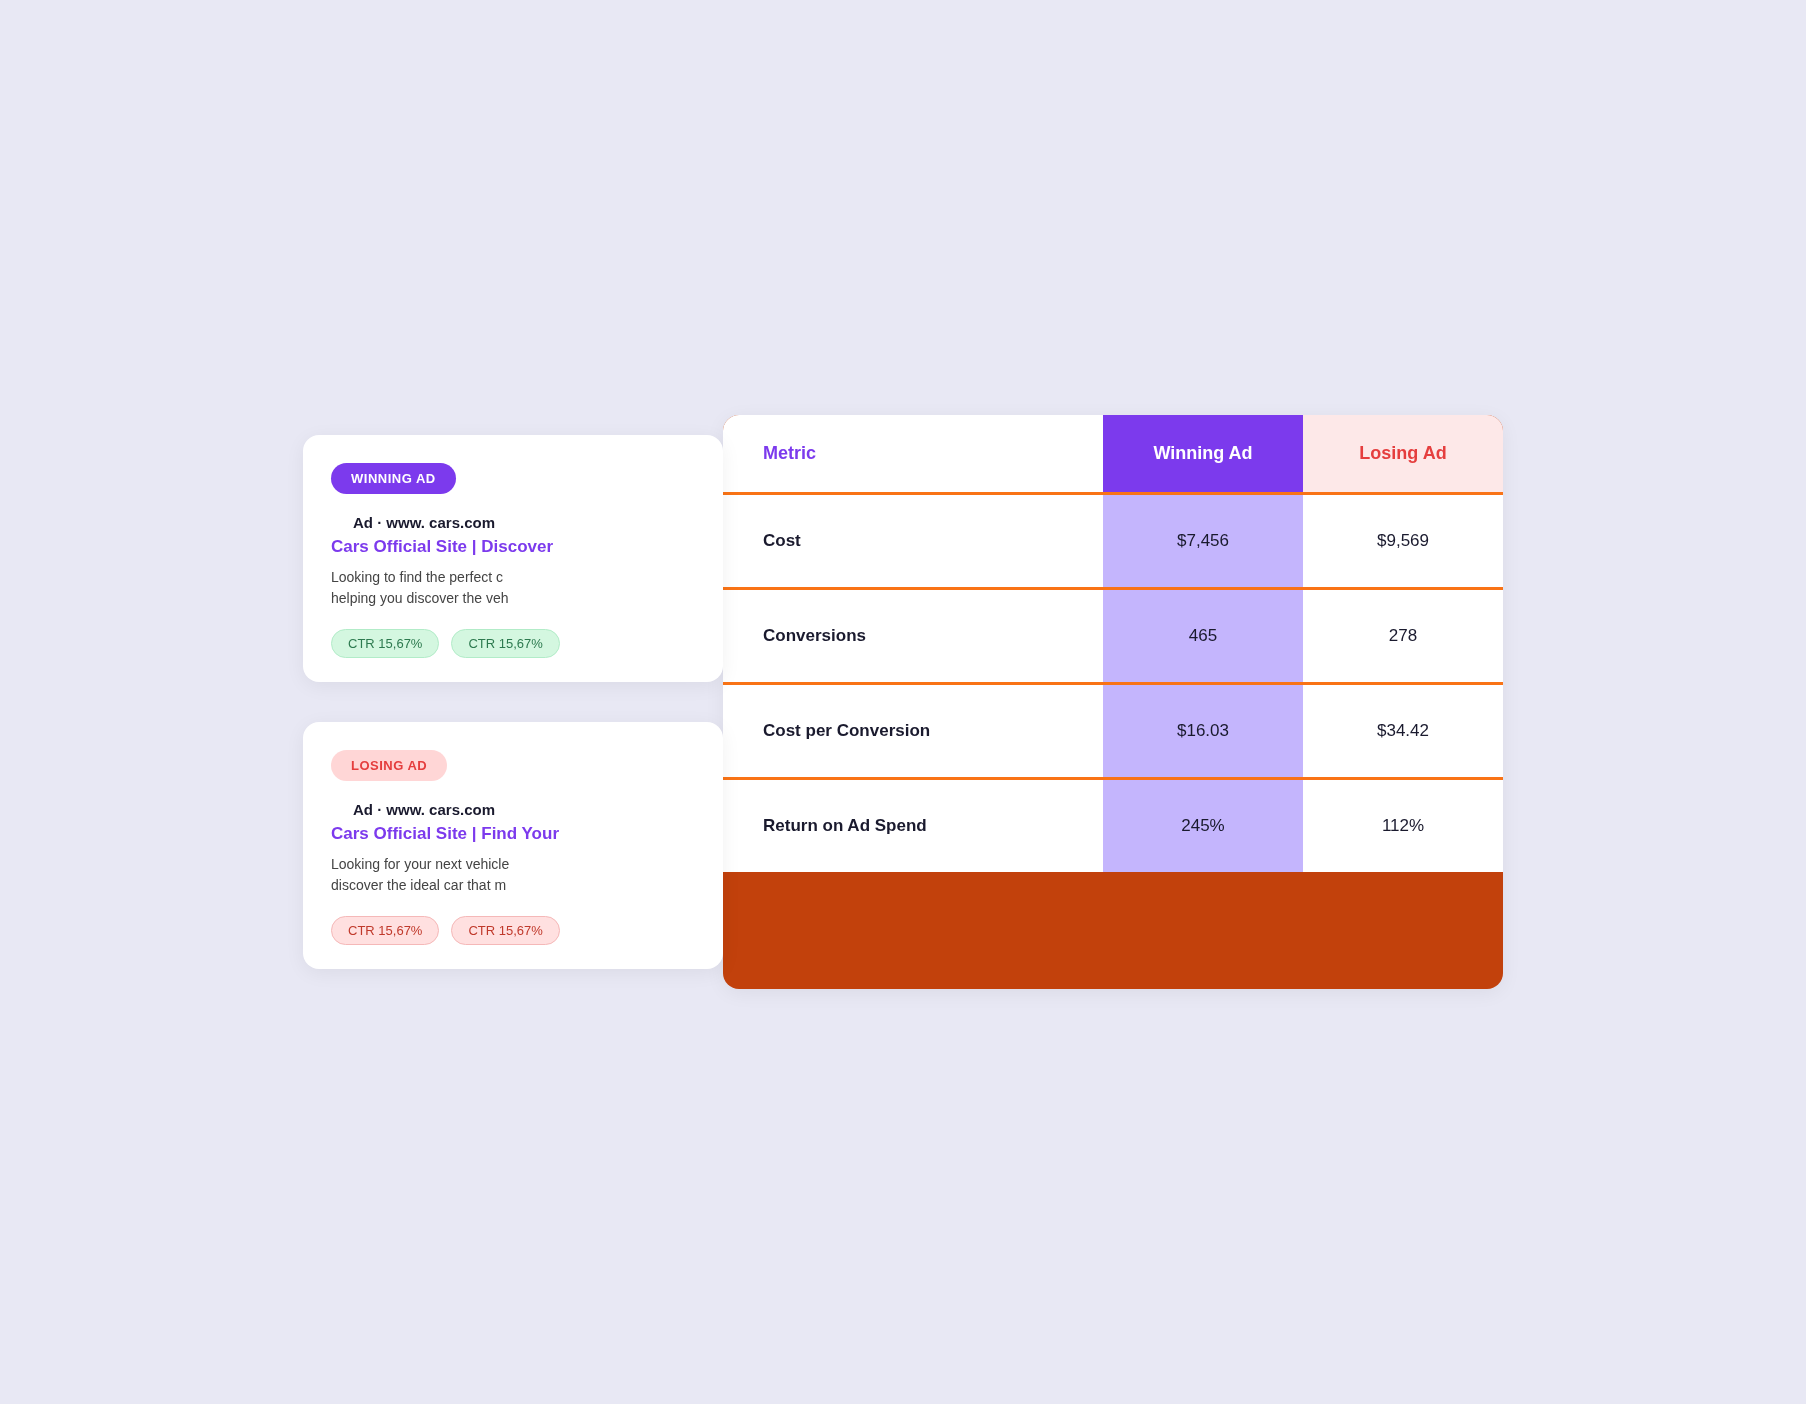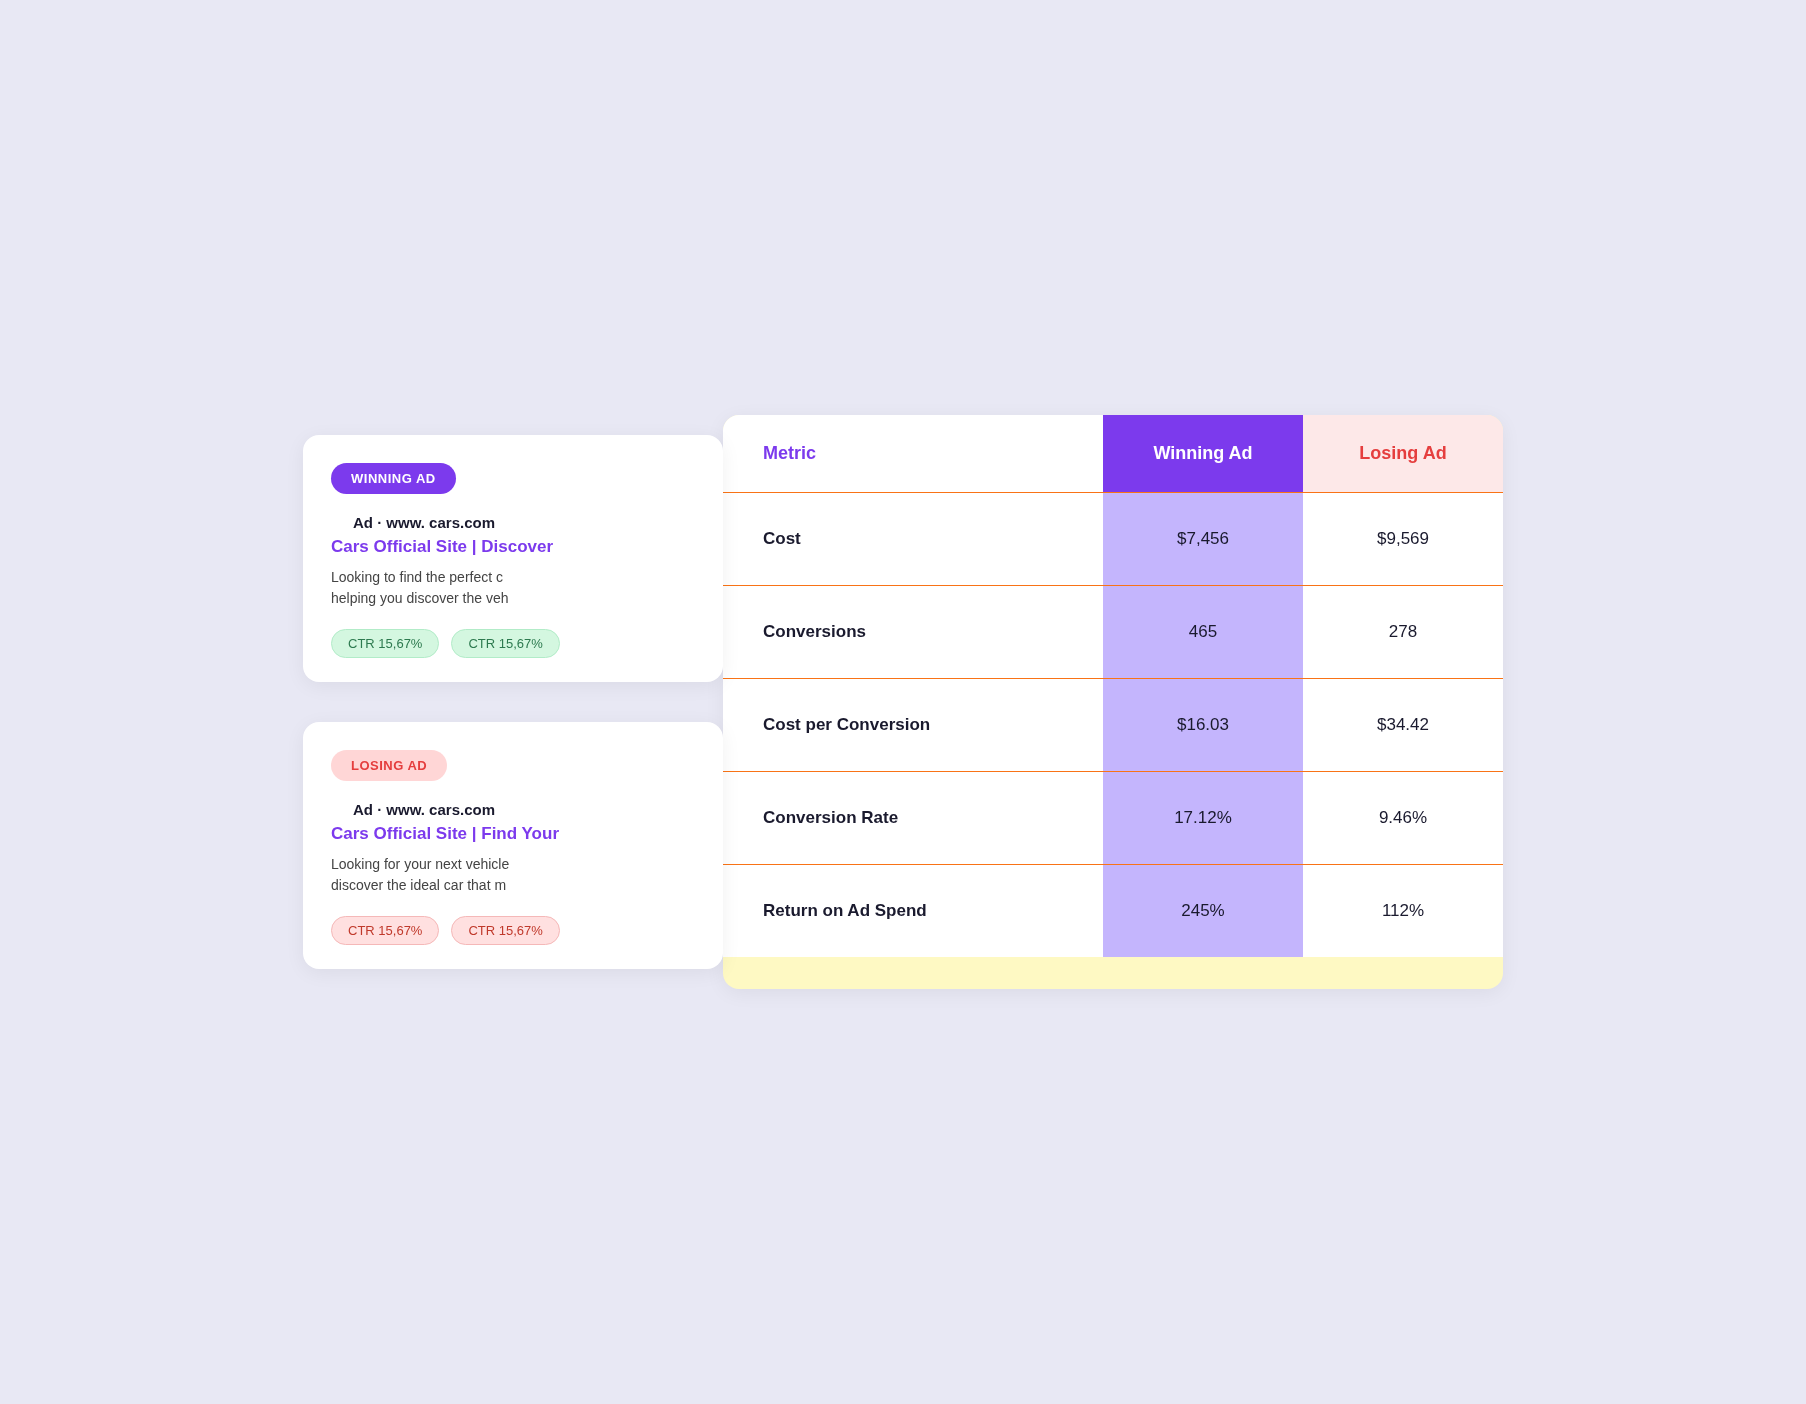--- a/index.html
+++ b/index.html
@@ -108,21 +108,21 @@
 
     .ad-tag.losing-tag {
       background: #ffe0e0;
       color: #c0392b;
       border: 1px solid #f5b8b8;
     }
 
     
     .table-panel {
       flex: 1;
-      background: #fef9c3;
+      background: #c2410c;
       border-radius: 16px;
       overflow: hidden;
       box-shadow: 0 4px 20px rgba(0,0,0,0.06);
     }
 
     .table-header {
       display: grid;
       grid-template-columns: 1fr 200px 200px;
     }
 
@@ -148,21 +148,21 @@
       font-size: 18px;
       font-weight: 700;
       color: #e53e3e;
       background: #fde8e8;
       text-align: center;
     }
 
     .table-row {
       display: grid;
       grid-template-columns: 1fr 200px 200px;
-      border-top: 1px solid #f97316;
+      border-top: 3px solid #f97316;
     }
 
     .td-metric {
       padding: 36px 40px;
       font-size: 17px;
       font-weight: 600;
       color: #1a1a2e;
       background: #ffffff;
       display: flex;
       align-items: center;
@@ -247,25 +247,20 @@
       <div class="td-metric">Conversions</div>
       <div class="td-winning">465</div>
       <div class="td-losing">278</div>
     </div>
         <div class="table-row">
       <div class="td-metric">Cost per Conversion</div>
       <div class="td-winning">$16.03</div>
       <div class="td-losing">$34.42</div>
     </div>
         <div class="table-row">
-      <div class="td-metric">Conversion Rate</div>
-      <div class="td-winning">17.12%</div>
-      <div class="td-losing">9.46%</div>
-    </div>
-        <div class="table-row">
       <div class="td-metric">Return on Ad Spend</div>
       <div class="td-winning">245%</div>
       <div class="td-losing">112%</div>
     </div>
       </div>
 
   </div>
 
 </div>
 

